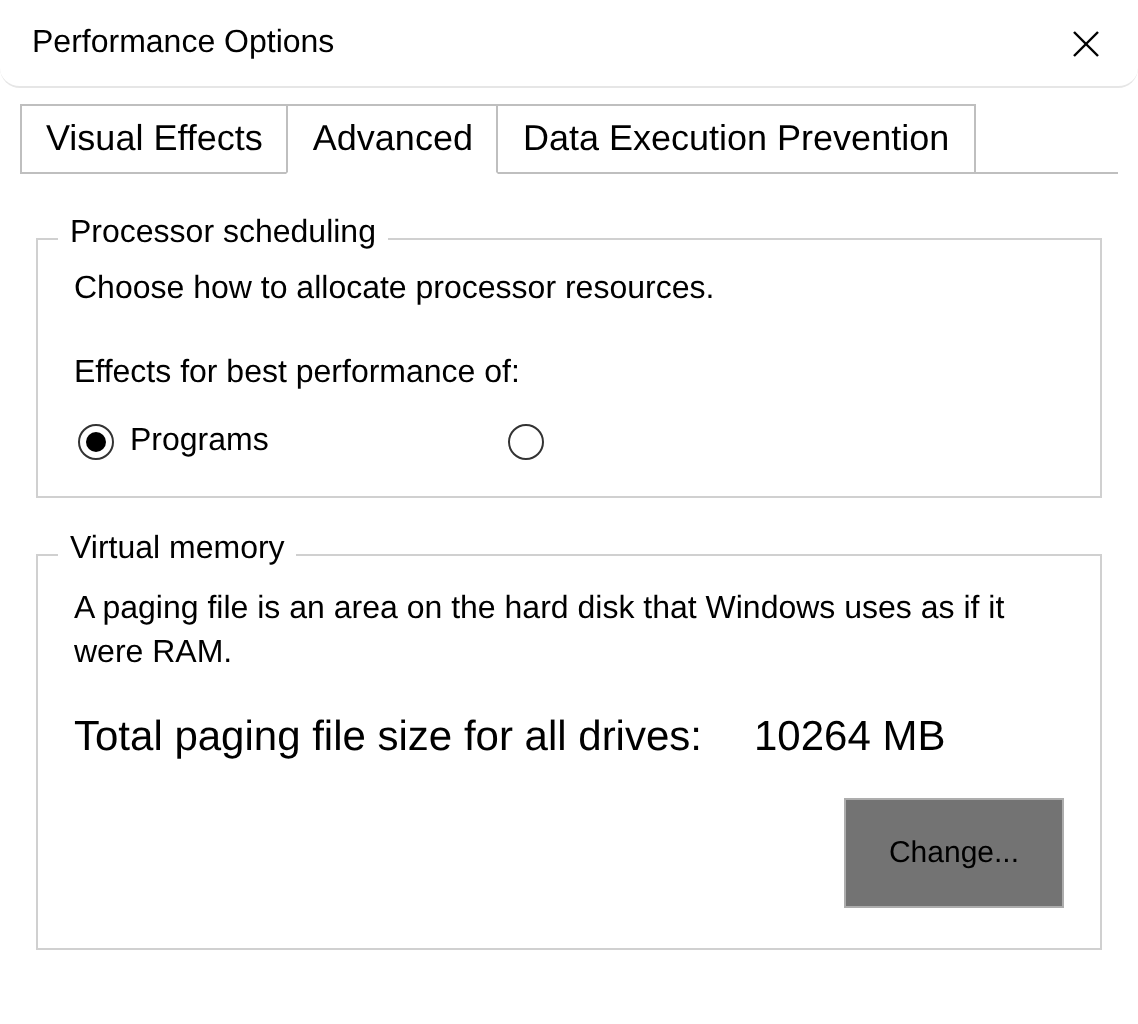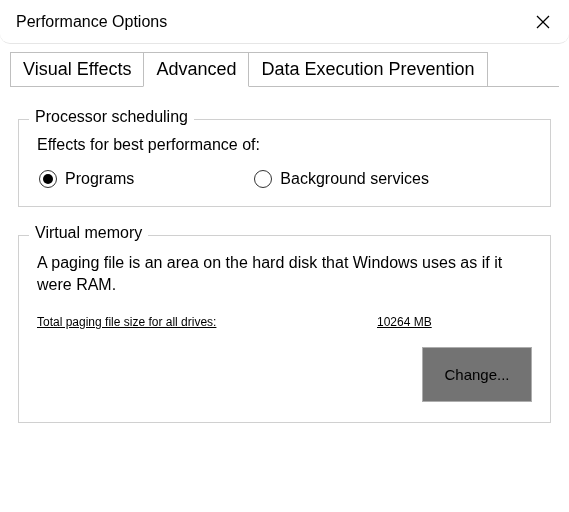--- a/index.html
+++ b/index.html
@@ -89,21 +89,21 @@
       display: flex; align-items: center; gap: 8px;
       font-size: 16px;
     }
     .radio-outer {
       width: 18px; height: 18px;
       border: 1.5px solid #333; border-radius: 50%;
       display: flex; align-items: center; justify-content: center;
     }
     .radio-inner { width: 10px; height: 10px; border-radius: 50%; background: #000; }
     .vm-desc { font-size: 16px; margin-bottom: 18px; line-height: 1.4; }
-    .vm-row { display: flex; font-size: 12px; align-items: center; text-decoration: underline; }
+    .vm-row { display: flex; font-size: 21px; align-items: center; }
     .vm-label { flex: 0 0 340px; }
     .vm-value { }
     .btn-row { display: flex; justify-content: flex-end; margin-top: 18px; }
     .button {
       min-width: 110px;
       padding: 18px 18px;
       border: 1px solid #adadad;
       background: #737373;
       font-size: 15px;
       text-align: center;
@@ -128,31 +128,31 @@
   <div class="tab inactive-left">Visual Effects</div>
   <div class="tab active">Advanced</div>
   <div class="tab inactive-right">Data Execution Prevention</div>
   <div class="tab-filler"></div>
 </div>
 
 <div class="content">
 
   <div class="group">
     <div class="group-legend">Processor scheduling</div>
+    <p class="desc">Choose how to allocate processor resources.</p>
     <p class="sub">Effects for best performance of:</p>
     <div class="radio-row">
       <label class="radio-item">
         <span class="radio-outer">
             <span class="radio-inner"></span>
           </span>
         <span>Programs</span>
       </label>
       <label class="radio-item">
         <span class="radio-outer"></span>
-        <span>Background services</span>
       </label>
     </div>
   </div>
 
   <div class="group" style="margin-top:28px; padding-bottom:20px;">
     <div class="group-legend">Virtual memory</div>
     <p class="vm-desc">A paging file is an area on the hard disk that Windows uses as if it were RAM.</p>
     <div class="vm-row">
       <span class="vm-label">Total paging file size for all drives:</span>
       <span class="vm-value">10264 MB</span>

